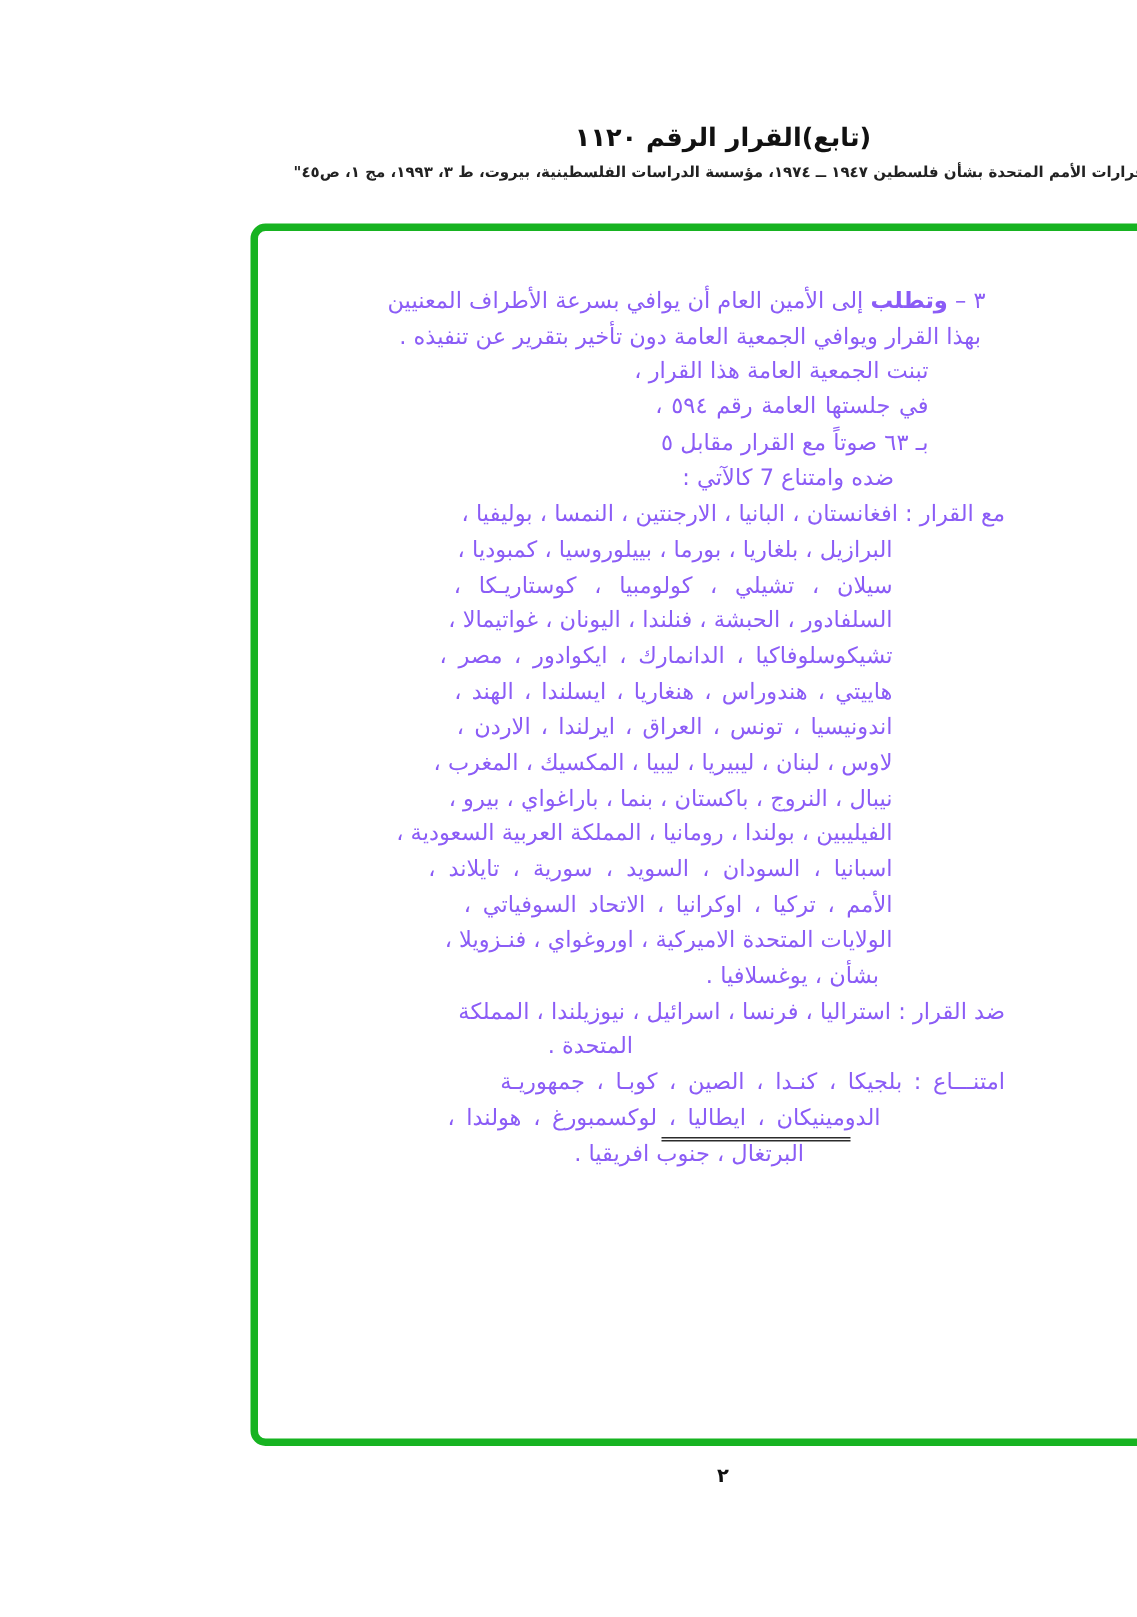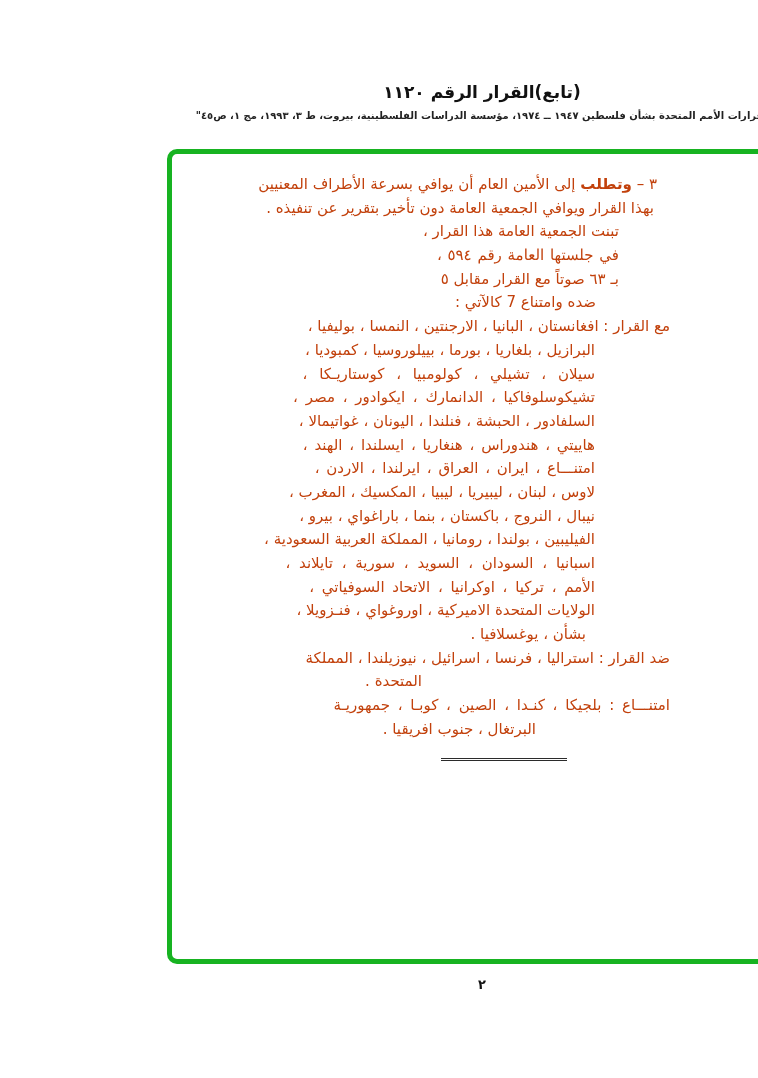--- a/index.html
+++ b/index.html
@@ -30,27 +30,27 @@
     position:absolute;
     left:64px;top:149px;
     width:642px;height:815px;
     border:5px solid #17b321;
     border-radius:10px;
     box-sizing:border-box;
     background:transparent;
   }
   .doc-body{
     position:absolute;
-    top:173px;
+    top:189px;
     left:112px;
     width:455px;
     direction:rtl;
     font-size:15px;
     line-height:23.7px;
-    color:#c2410c;
+    color:#8b5cf6;
   }
   .doc-body .line{
     white-space:nowrap;
     text-align:right;
     height:23.7px;
   }
   .separator-rule{
     position:absolute;
     left:338px;top:758px;
     width:126px;height:3px;
@@ -79,34 +79,35 @@
   <div class="doc-body">
       <div class="line" style="padding-right: 13px;"><span>٣ – </span><b>وتطلب</b><span> إلى الأمين العام أن يوافي بسرعة الأطراف المعنيين</span></div>
       <div class="line" style="padding-right: 16px;">بهذا القرار ويوافي الجمعية العامة دون تأخير بتقرير عن تنفيذه .</div>
       <div class="line" style="padding-right: 51px;">تبنت الجمعية العامة هذا القرار ،</div>
       <div class="line" style="padding-right: 51px; word-spacing: 2px; font-family: Liberation Serif, serif;">في جلستها العامة رقم ٥٩٤ ،</div>
       <div class="line" style="padding-right: 51px;">بـ ٦٣ صوتاً مع القرار مقابل ٥</div>
       <div class="line" style="padding-right: 74px;">ضده وامتناع 7 كالآتي :</div>
       <div class="line" style="padding-right: 0px;">مع القرار : افغانستان ، البانيا ، الارجنتين ، النمسا ، بوليفيا ،</div>
       <div class="line" style="padding-right: 75px;">البرازيل ، بلغاريا ، بورما ، بييلوروسيا ، كمبوديا ،</div>
       <div class="line" style="padding-right: 75px; word-spacing: 7px;">سيلان ، تشيلي ، كولومبيا ، كوستاريـكا ،</div>
+      <div class="line" style="padding-right: 75px;">السلفادور ، الحبشة ، فنلندا ، اليونان ، غواتيمالا ،</div>
       <div class="line" style="padding-right: 75px; word-spacing: 3px;">تشيكوسلوفاكيا ، الدانمارك ، ايكوادور ، مصر ،</div>
-      <div class="line" style="padding-right: 75px;">السلفادور ، الحبشة ، فنلندا ، اليونان ، غواتيمالا ،</div>
       <div class="line" style="padding-right: 75px; word-spacing: 2px;">هاييتي ، هندوراس ، هنغاريا ، ايسلندا ، الهند ،</div>
-      <div class="line" style="padding-right: 75px; word-spacing: 2px;">امتنـــاع ، ايران ، العراق ، ايرلندا ، الاردن ،</div>
+      <div class="line" style="padding-right: 75px; word-spacing: 2px;">اندونيسيا ، تونس ، العراق ، ايرلندا ، الاردن ،</div>
       <div class="line" style="padding-right: 75px;">لاوس ، لبنان ، ليبيريا ، ليبيا ، المكسيك ، المغرب ،</div>
       <div class="line" style="padding-right: 75px;">نيبال ، النروج ، باكستان ، بنما ، باراغواي ، بيرو ،</div>
       <div class="line" style="padding-right: 75px;">الفيليبين ، بولندا ، رومانيا ، المملكة العربية السعودية ،</div>
       <div class="line" style="padding-right: 75px; word-spacing: 4px;">اسبانيا ، السودان ، السويد ، سورية ، تايلاند ،</div>
       <div class="line" style="padding-right: 75px; word-spacing: 3px;">الأمم ، تركيا ، اوكرانيا ، الاتحاد السوفياتي ،</div>
       <div class="line" style="padding-right: 75px;">الولايات المتحدة الاميركية ، اوروغواي ، فنـزويلا ،</div>
       <div class="line" style="padding-right: 84px;">بشأن ، يوغسلافيا .</div>
       <div class="line" style="padding-right: 0px;">ضد القرار : استراليا ، فرنسا ، اسرائيل ، نيوزيلندا ، المملكة</div>
       <div class="line" style="padding-right: 248px;">المتحدة .</div>
       <div class="line" style="padding-right: 0px; word-spacing: 3px;">امتنـــاع : بلجيكا ، كنـدا ، الصين ، كوبـا ، جمهوريـة</div>
+      <div class="line" style="padding-right: 83px; word-spacing: 3px;">الدومينيكان ، ايطاليا ، لوكسمبورغ ، هولندا ،</div>
       <div class="line" style="padding-right: 134px;">البرتغال ، جنوب افريقيا .</div>
     </div>
 
   <div class="separator-rule"></div>
 
   <div class="page-number">٢</div>
 
 </div>
 
 </body></html>

